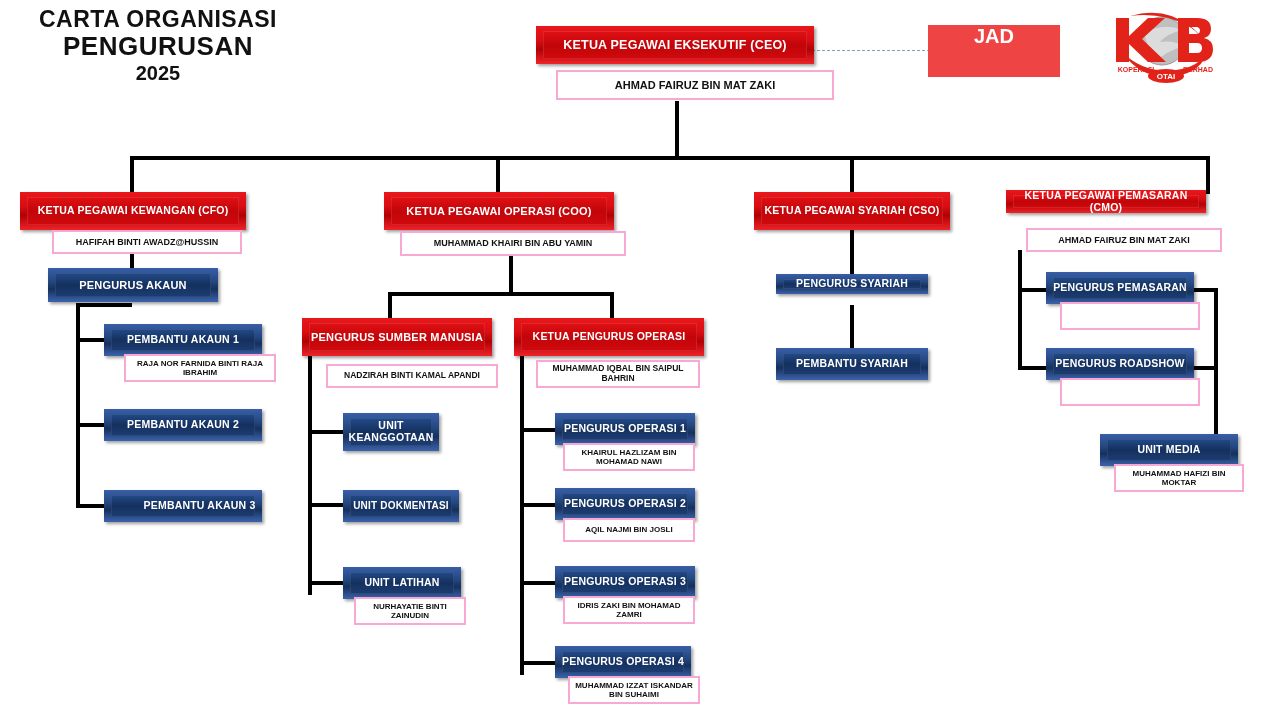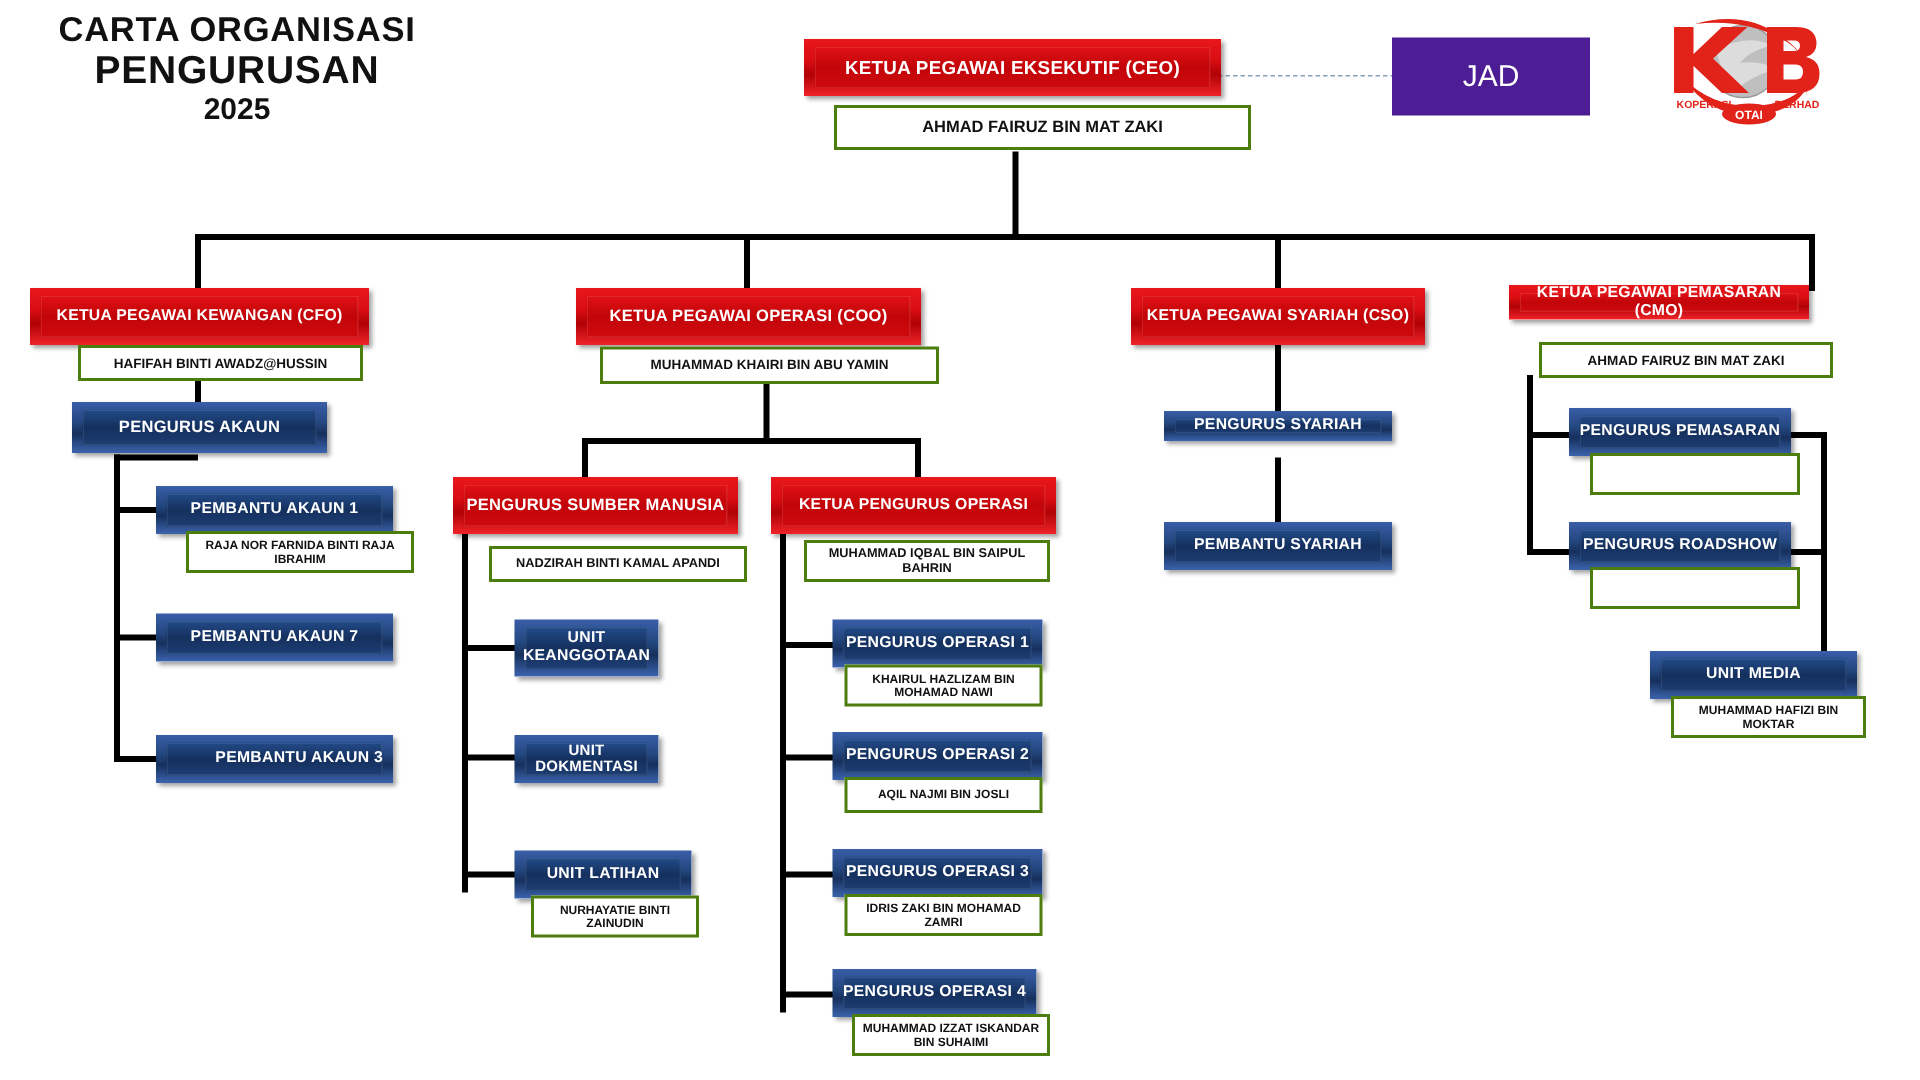--- a/index.html
+++ b/index.html
@@ -36,28 +36,28 @@
     box-shadow:inset 0 0 0 1px rgba(255,255,255,.10);
   }
   .blue{background:linear-gradient(180deg,#3a5ea8 0%,#23477f 40%,#16305c 62%,#3b63ad 100%);}
   .blue::after{
     left:7px;top:5px;right:7px;bottom:5px;
     background:linear-gradient(180deg,#234b88 0%,#14305e 50%,#1d3d72 100%);
     box-shadow:inset 0 0 0 1px rgba(255,255,255,.08);
   }
 
   
-  .name{position:absolute;box-sizing:border-box;background:#fff;border:2px solid #4d7c0f;
+  .name{position:absolute;box-sizing:border-box;background:#fff;border:2px solid #f9a8d4;
         display:flex;align-items:center;justify-content:center;text-align:center;
         color:#111;font-weight:bold;line-height:1.15;z-index:6;}
   .name span{display:block;padding:0 4px;}
 
   
-  .jad{position:absolute;background:#4c1d95;color:#fff;display:flex;align-items:center;
-       justify-content:center;font-weight:normal;}
+  .jad{position:absolute;background:#ef4444;color:#fff;display:flex;
+       justify-content:center;font-weight:bold;}
 
   
   .logo{position:absolute;}
 </style>
 </head>
 <body>
 
 <div id="canvas">
 
   <div class="title-block">
@@ -166,21 +166,21 @@
   </div>
 
   <div class="box blue" style="left:104px;top:324px;width:158px;height:32px;font-size:10.5px;">
     <span>PEMBANTU AKAUN 1</span>
   </div>
   <div class="name" style="left:124px;top:354px;width:152px;height:28px;font-size:8px;">
     <span>RAJA NOR FARNIDA BINTI RAJA IBRAHIM</span>
   </div>
 
   <div class="box blue" style="left:104px;top:409px;width:158px;height:32px;font-size:10.5px;">
-    <span>PEMBANTU AKAUN 7</span>
+    <span>PEMBANTU AKAUN 2</span>
   </div>
 
   <div class="box blue" style="left:104px;top:490px;width:158px;height:32px;font-size:10.5px;padding-left:33px;">
     <span>PEMBANTU AKAUN 3</span>
   </div>
 
   <div class="box red" style="left:302px;top:318px;width:190px;height:38px;font-size:11px;">
     <span>PENGURUS SUMBER MANUSIA</span>
   </div>
   <div class="name" style="left:326px;top:364px;width:172px;height:24px;font-size:8.5px;">
@@ -191,21 +191,21 @@
     <span>KETUA PENGURUS OPERASI</span>
   </div>
   <div class="name" style="left:536px;top:360px;width:164px;height:28px;font-size:8.5px;">
     <span>MUHAMMAD IQBAL BIN SAIPUL BAHRIN</span>
   </div>
 
   <div class="box blue" style="left:343px;top:413px;width:96px;height:38px;font-size:10.5px;">
     <span>UNIT KEANGGOTAAN</span>
   </div>
 
-  <div class="box blue" style="left:343px;top:490px;width:96px;height:32px;font-size:10px;">
+  <div class="box blue" style="left:343px;top:490px;width:116px;height:32px;font-size:10px;">
     <span>UNIT DOKMENTASI</span>
   </div>
 
   <div class="box blue" style="left:343px;top:567px;width:118px;height:32px;font-size:10.5px;">
     <span>UNIT LATIHAN</span>
   </div>
   <div class="name" style="left:354px;top:597px;width:112px;height:28px;font-size:8px;">
     <span>NURHAYATIE BINTI ZAINUDIN</span>
   </div>
 

